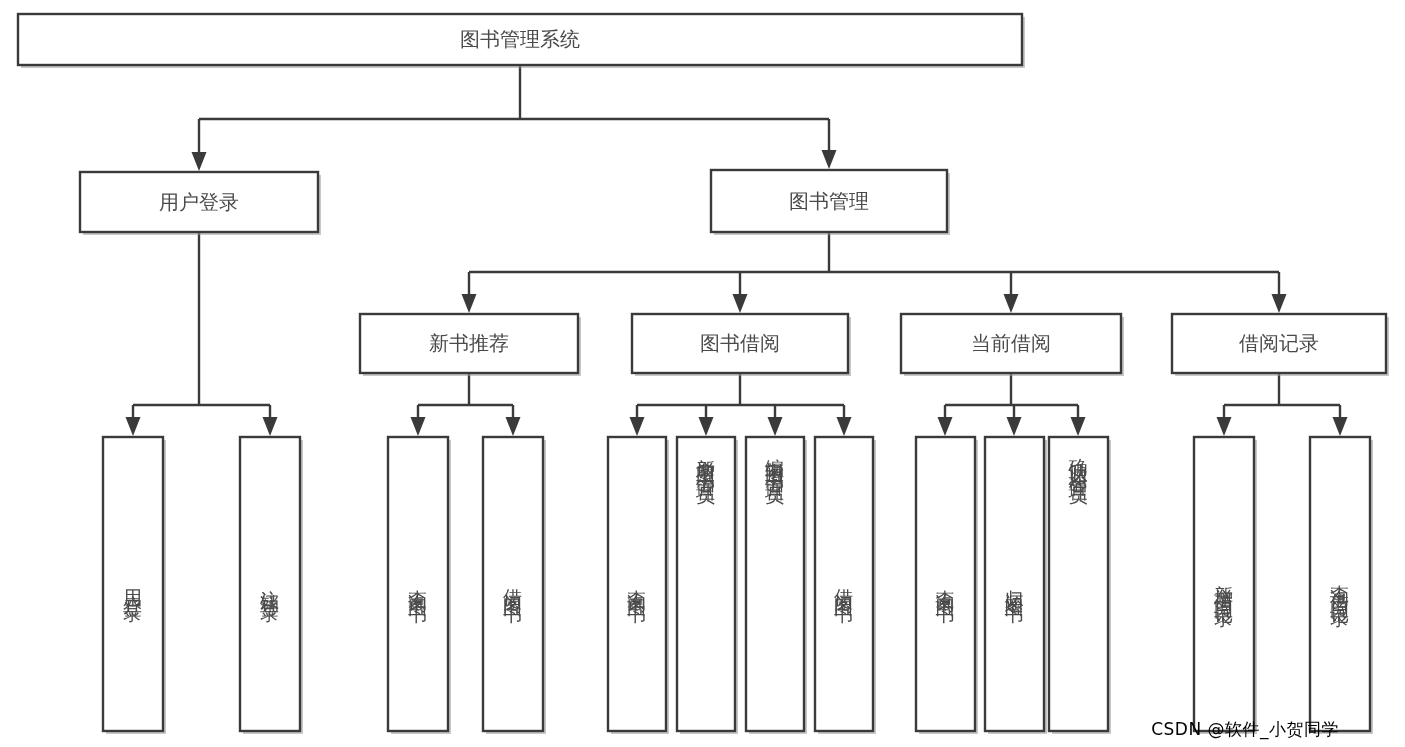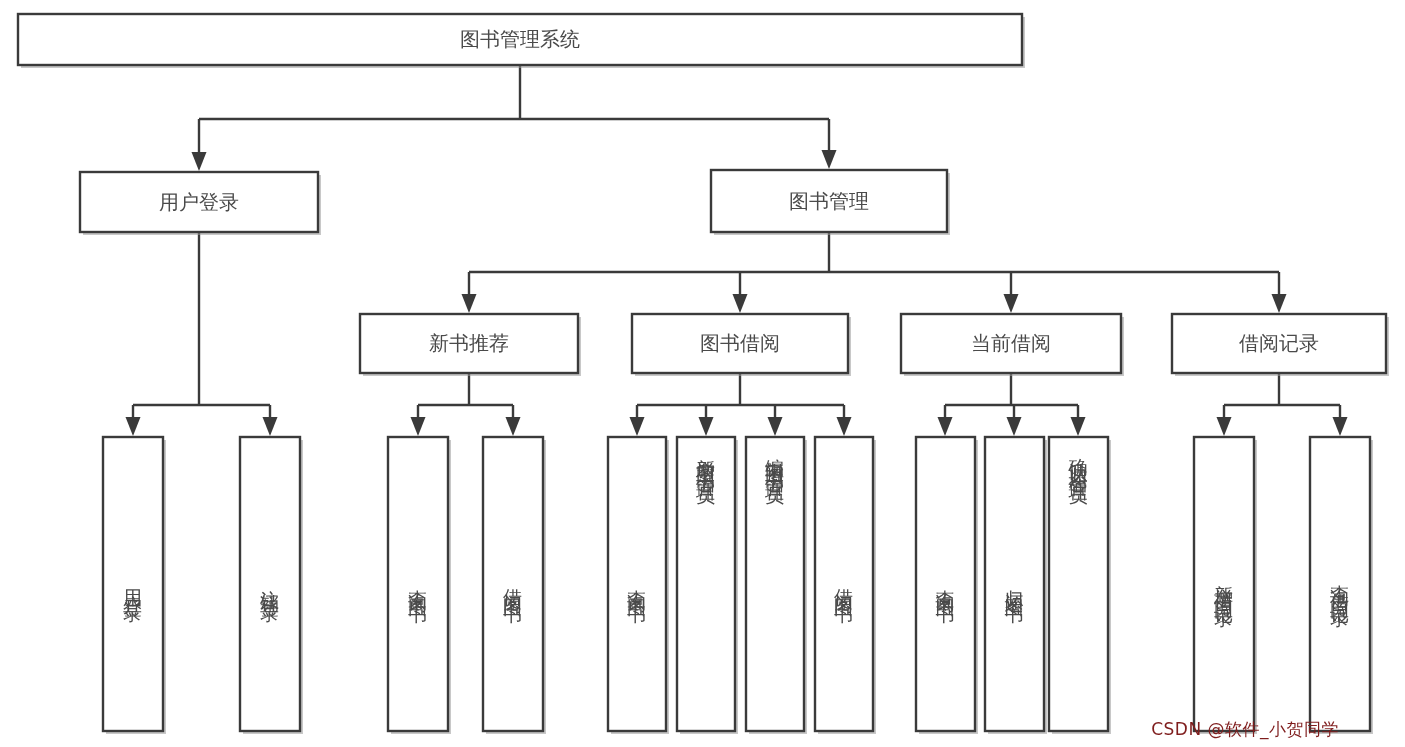--- a/index.html
+++ b/index.html
@@ -70,21 +70,21 @@
     letter-spacing: 5px;
     color: #4a4a4a;
     white-space: nowrap;
   }
   .watermark {
     position: absolute;
     right: 8px;
     bottom: 6px;
     font-family: "DejaVu Sans", "Liberation Sans", sans-serif;
     font-size: 17px;
-    color: #7f1d1d;
+    color: #000000;
     letter-spacing: 0.5px;
     white-space: nowrap;
     text-align: center;
   }
 </style>
 </head>
 <body>
 
 <div id="diagram-root">
 

